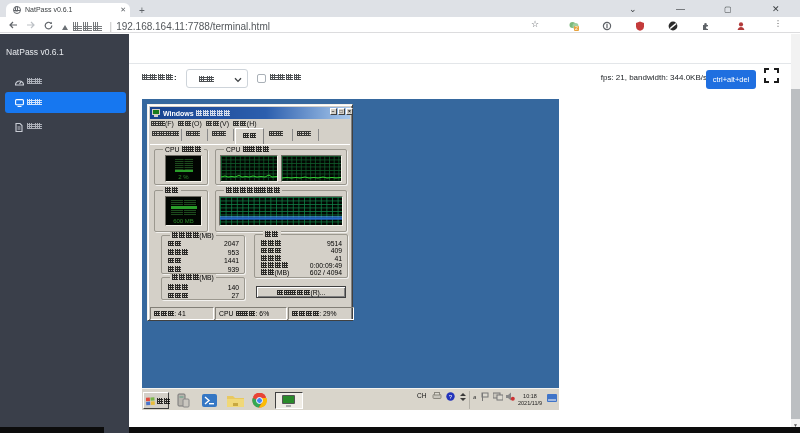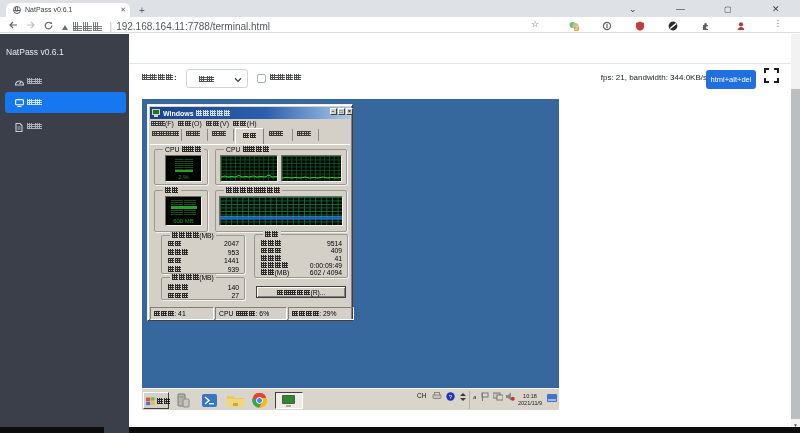--- a/index.html
+++ b/index.html
@@ -193,21 +193,21 @@
   <div class="ab" id="qlabel"><i class="g"></i><i class="g"></i><i class="g"></i><i class="g"></i>:</div>
   <div class="ab" id="qsel">
       <span class="v"><i class="g"></i><i class="g"></i></span>
       <svg width="8" height="6">
         <path d="M1 1.2l3 3.2 3-3.2" stroke="#3c4043" stroke-width="1.3" fill="none"></path>
       </svg>
     </div>
   <div class="ab" id="cbx"></div>
   <div class="ab" id="cbxl"><i class="g"></i><i class="g"></i><i class="g"></i><i class="g"></i></div>
   <div class="ab" id="fps">fps: 21, bandwidth: 344.0KB/s</div>
-  <div class="ab" id="cad">html+alt+del</div>
+  <div class="ab" id="cad">ctrl+alt+del</div>
   <div class="ab" id="fsico">
     <i style="left:0;top:0;border-right:none;border-bottom:none"></i>
     <i style="right:0;top:0;border-left:none;border-bottom:none"></i>
     <i style="left:0;bottom:0;border-right:none;border-top:none"></i>
     <i style="right:0;bottom:0;border-left:none;border-top:none"></i>
   </div>
 
   <div class="ab" id="vnc">
 
     <div class="ab" id="tm">

